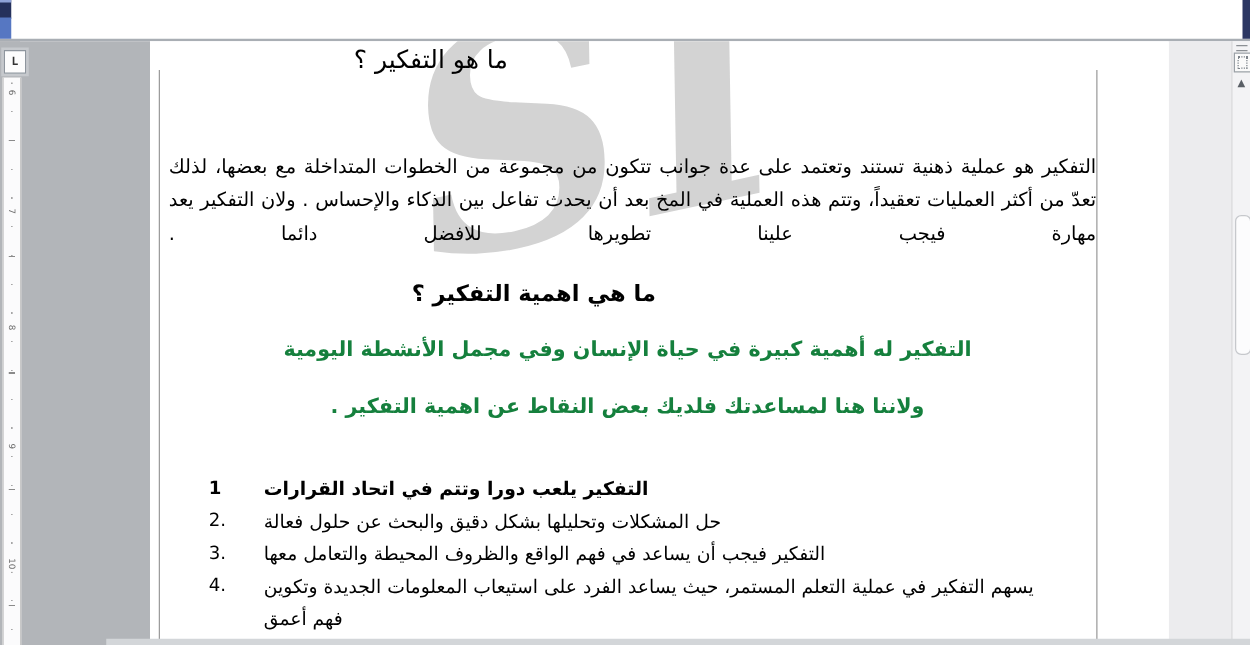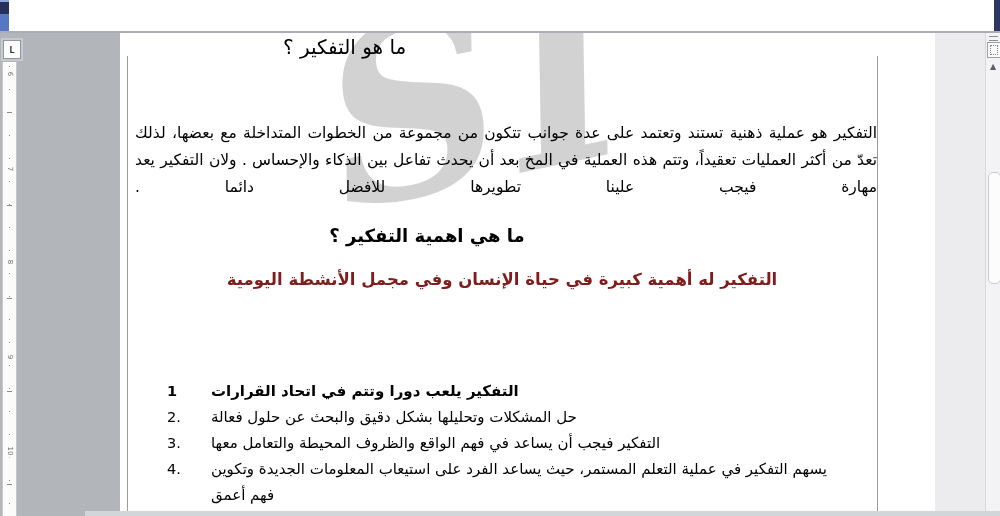--- a/index.html
+++ b/index.html
@@ -59,21 +59,21 @@
   
   .content{position:absolute;left:127px;top:33px;width:750px;height:483px;z-index:2;color:#000;}
   .doc-title{position:absolute;left:156px;top:2px;direction:rtl;
              font-size:20px;font-weight:normal;white-space:nowrap;}
   .doc-para{position:absolute;left:8px;top:87px;width:742px;direction:rtl;
              text-align:justify;text-align-last:justify;
              font-size:15.5px;line-height:27px;}
   .doc-h2{position:absolute;left:0;top:192px;width:600px;padding-right:150px;text-align:center;
              direction:rtl;font-size:18px;font-weight:bold;}
   .red-line{position:absolute;left:0;width:750px;text-align:center;direction:rtl;
-             color:#7f1d1d;font-size:16.5px;font-weight:bold;}
+             color:#15803d;font-size:16.5px;font-weight:bold;}
   .red-1{top:237px;} .red-2{top:282px;}
 
   .num-list{position:absolute;left:40px;top:345px;width:660px;direction:ltr;}
   .num-item{position:relative;padding-left:44px;line-height:26px;font-size:15px;min-height:26px;}
   .num-item .marker{position:absolute;left:0;top:0;width:26px;font-size:14.5px;color:#000;}
   .num-item.bold{font-weight:bold;}
 </style>
 </head>
 <body>
 
@@ -119,20 +119,21 @@
   <div class="bottom-bar"></div>
 
   <div class="content">
     <div class="doc-title">ما هو التفكير ؟</div>
 
     <div class="doc-para">التفكير هو عملية ذهنية تستند وتعتمد على عدة جوانب تتكون من مجموعة من الخطوات المتداخلة مع بعضها، لذلك تعدّ من أكثر العمليات تعقيداً، وتتم هذه العملية في المخ بعد أن يحدث تفاعل بين الذكاء والإحساس . ولان التفكير يعد مهارة فيجب علينا تطويرها للافضل دائما .</div>
 
     <div class="doc-h2">ما هي اهمية التفكير ؟</div>
 
     <div class="red-line red-1">التفكير له أهمية كبيرة في حياة الإنسان وفي مجمل الأنشطة اليومية</div>
+    <div class="red-line red-2">ولاننا هنا لمساعدتك فلديك بعض النقاط عن اهمية التفكير .</div>
 
     <div class="num-list">
       <div class="num-item bold">
         <span class="marker">1</span>
         <span>التفكير يلعب دورا وتتم في اتحاد القرارات</span>
       </div>
       <div class="num-item">
         <span class="marker">2.</span>
         <span>حل المشكلات وتحليلها بشكل دقيق والبحث عن حلول فعالة</span>
       </div>

